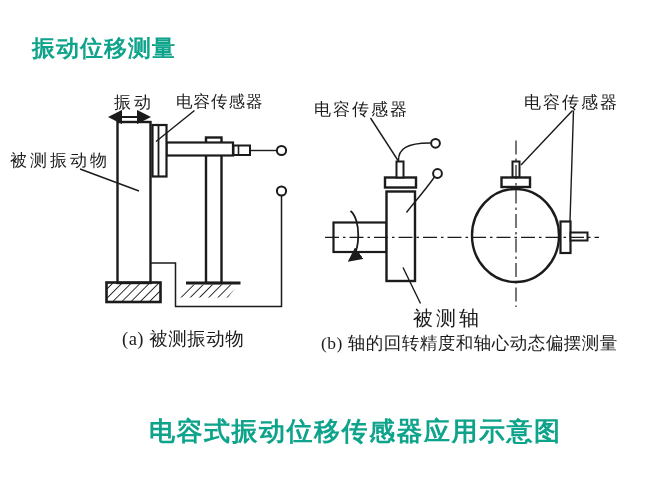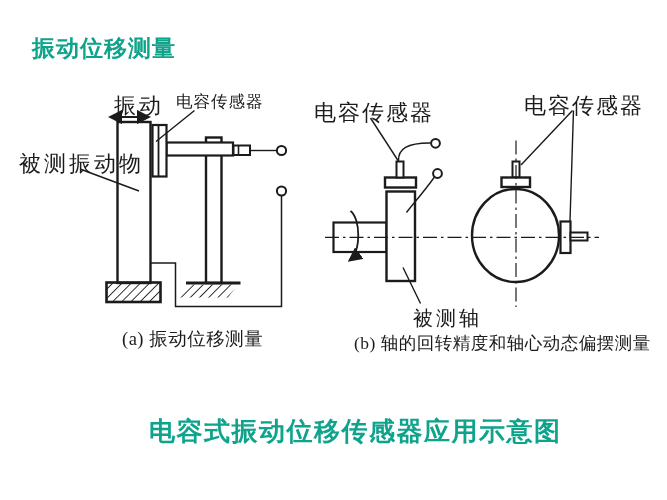--- a/index.html
+++ b/index.html
@@ -5,21 +5,21 @@
   html,body{margin:0;padding:0;background:#fff;}
   :root{--teal:#0ea38b;--ink:#1b1b1b;}
   #slide{
     position:relative;width:667px;height:500px;background:#ffffff;
     overflow:hidden;
     font-family:"Liberation Serif","DejaVu Serif",serif;
     color:var(--ink);
     text-align:right;
   }
   .abs{position:absolute;white-space:nowrap;}
-  .lbl{font-size:22px;letter-spacing:3px;color:var(--ink);}
+  .lbl{font-size:17px;letter-spacing:3px;color:var(--ink);}
   .cap{font-size:17.5px;letter-spacing:.5px;color:var(--ink);}
   .title{
     font-size:23px;font-weight:bold;color:var(--teal);letter-spacing:1px;
     font-family:"Liberation Sans","DejaVu Sans",sans-serif;
   }
   .footer{
     font-size:26px;font-weight:bold;color:var(--teal);letter-spacing:1.5px;
     font-family:"Liberation Sans","DejaVu Sans",sans-serif;
     margin-top:22px;
   }
@@ -97,22 +97,22 @@
     </g>
 
     <line x1="325" y1="237.3" x2="599" y2="237.3" class="s" stroke-width="1.2" stroke-dasharray="14 4 2.5 4"></line>
     <line x1="516" y1="140.5" x2="516" y2="307" class="s" stroke-width="1.2" stroke-dasharray="14 4 2.5 4"></line>
   </svg>
 
   <div class="abs title" style="left:32px;top:33px;">振动位移测量</div>
 
   <div class="abs lbl" style="left:114px;top:91px;">振动</div>
   <div class="abs lbl" style="left:176px;top:91px;font-size:16.5px;letter-spacing:1px;">电容传感器</div>
-  <div class="abs lbl" style="left:19px;top:149px;">被测振动物</div>
-  <div class="abs cap" style="left:122px;top:326px;font-size:18.5px;">(a) 振动位移测量</div>
+  <div class="abs lbl" style="left:10px;top:149px;">被测振动物</div>
+  <div class="abs cap" style="left:122px;top:326px;font-size:18.5px;">(a) 被测振动物</div>
 
   <div class="abs lbl" style="left:314px;top:98px;letter-spacing:2px;">电容传感器</div>
   <div class="abs lbl" style="left:524px;top:91px;letter-spacing:2px;">电容传感器</div>
   <div class="abs lbl" style="left:413px;top:305px;font-size:20px;">被测轴</div>
-  <div class="abs cap" style="left:321px;top:331px;margin-left:33px;">(b) 轴的回转精度和轴心动态偏摆测量</div>
+  <div class="abs cap" style="left:321px;top:331px;">(b) 轴的回转精度和轴心动态偏摆测量</div>
 
   <div class="abs footer" style="left:149px;top:392px;">电容式振动位移传感器应用示意图</div>
 </div>
 
 </body></html>

